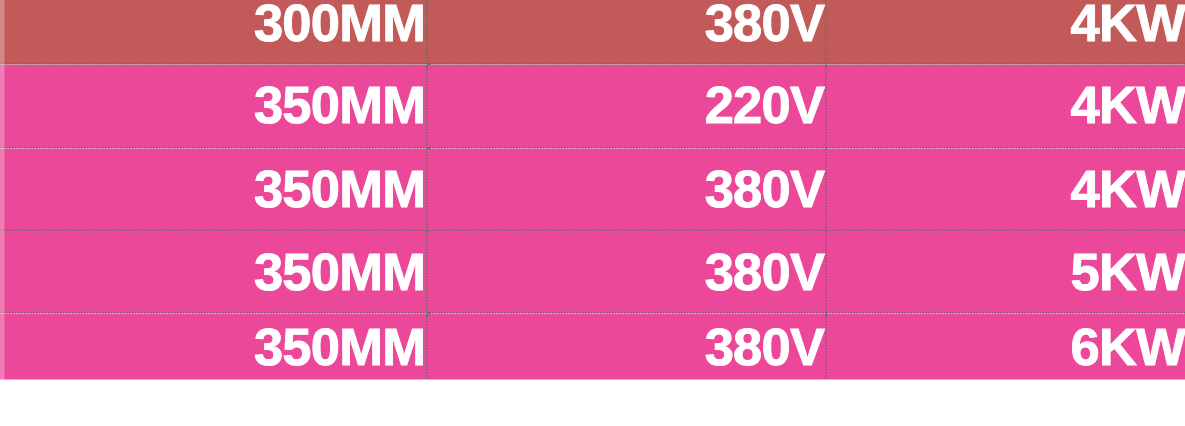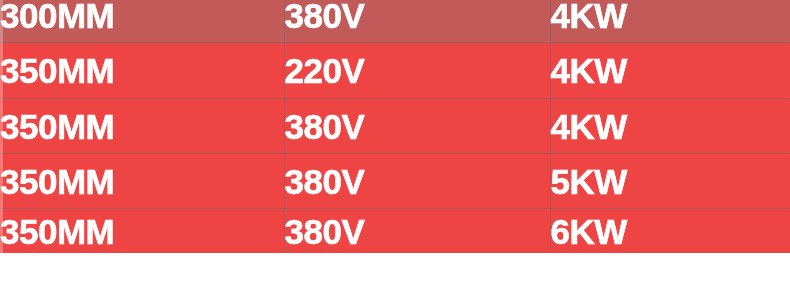--- a/index.html
+++ b/index.html
@@ -33,21 +33,21 @@
     table-layout: fixed;
   }
 
   #spec-table tr {
     
   }
 
   #spec-table td {
     padding: 0;
     margin: 0;
-    text-align: left;
+    text-align: right;
     vertical-align: middle;
     color: #ffffff;
     font-weight: bold;
     font-size: 35px;
     letter-spacing: -0.5px;
     line-height: 1;
     font-family: "Liberation Sans Narrow", "Liberation Sans", sans-serif;
     -webkit-text-stroke: 0.6px #ffffff;
     border-right: 1px dotted #6b6b6b;
     border-bottom: 1px dotted #6b6b6b;
@@ -59,21 +59,21 @@
     border-right: none;
   }
 
   
   col.c-size  { width: 284px; }
   col.c-volt  { width: 266px; }
   col.c-power { width: 240px; }
 
   
   tr.row-accent td { background-color: #c15a58; }
-  tr.row-base   td { background-color: #ef4444; }
+  tr.row-base   td { background-color: #ec4899; }
 
   
   tr.h-clipped td { height: 42px; }
   tr.h-normal  td { height: 55px; }
   tr.h-normal2 td { height: 54px; }
   tr.h-normal3 td { height: 54px; }
   tr.h-last    td { height: 45px; }
 
   
   tr.row-accent td .cell-text {

